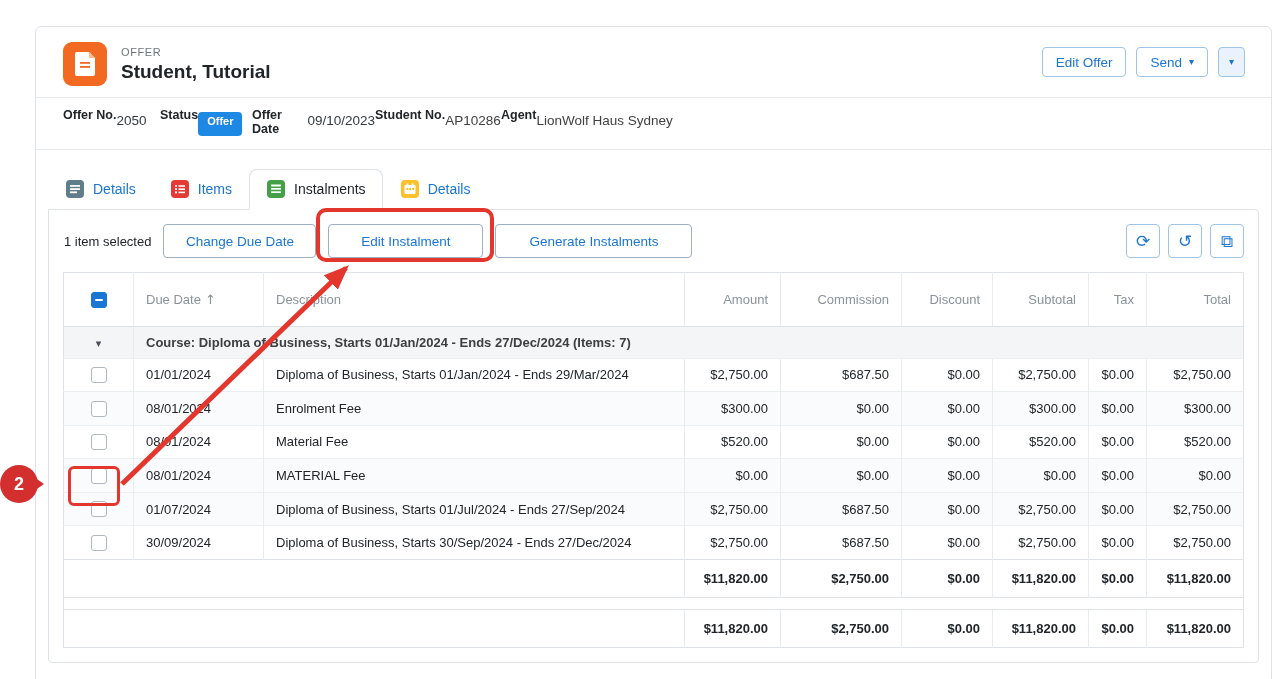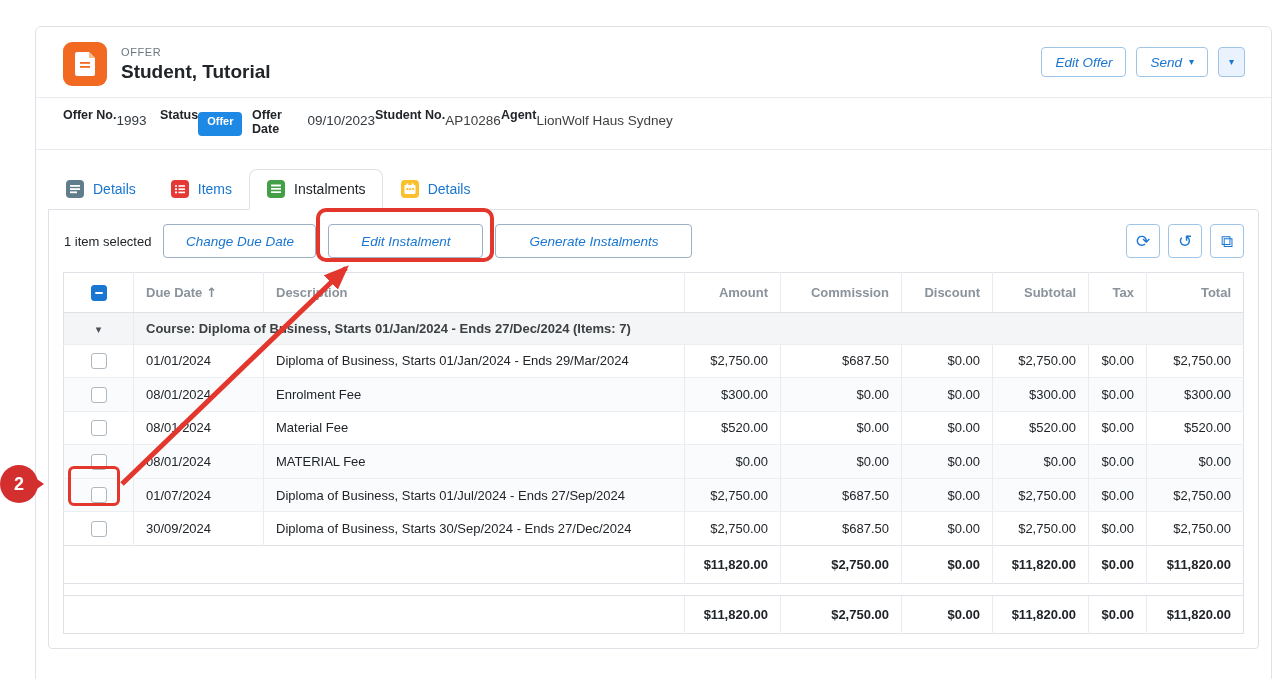--- a/index.html
+++ b/index.html
@@ -14,21 +14,21 @@
   
   .card-header { display:flex; justify-content:space-between; align-items:flex-start;
                  padding:15px 26px 11px 27px; border-bottom:1px solid #e9ecef; }
   .header-left { display:flex; align-items:center; gap:14px; }
   .offer-icon { width:44px; height:44px; flex:0 0 auto; }
   .type-label { font-size:11px; color:#6c757d; letter-spacing:.6px; }
   .page-title { font-size:19px; font-weight:700; color:#212529; margin-top:3px; }
   .header-actions { display:flex; gap:10px; margin-top:5px; }
   .btn { background:#fff; border:1px solid #9ec5e8; color:#1976d2; font-family:inherit;
          font-size:13.5px; border-radius:4px; padding:5px 13px; height:30px; cursor:pointer;
-         display:inline-flex; align-items:center; gap:7px;font-style:italic; }
+         display:inline-flex; align-items:center; gap:7px; }
   .btn .caret { font-size:10px; line-height:1; }
   .btn-caret-only { padding:5px 10px; background:#eaf3fd; }
 
   
   .info-bar { display:flex; padding:10px 26px 13px 27px; border-bottom:1px solid #e9ecef; }
   .info-field { display:flex; }
   .f-offerno { width:97px; } .f-status { width:92px; } .f-offerdate { width:123px; }
   .f-studentno { width:126px; } .f-agent { width:auto; }
   .info-label { font-weight:700; font-size:12.5px; color:#212529; }
   .info-value { margin-top:5px; font-size:13.5px; color:#343a40; }
@@ -52,21 +52,21 @@
   .w-cdd { min-width:153px; } .w-ei { min-width:155px; } .w-gi { min-width:197px; }
   .toolbar-right { margin-left:auto; display:flex; gap:8px; }
   .icon-btn { width:34px; height:34px; border:1px solid #9ec5e8; border-radius:4px; background:#fff;
               color:#1976d2; font-size:17px; line-height:1; cursor:pointer; display:flex;
               align-items:center; justify-content:center; font-family:"DejaVu Sans", sans-serif; }
 
   
   .table-wrap { margin:0 14px; }
   table { width:100%; border-collapse:collapse; font-size:13px; color:#212529;
           border:1px solid #dee2e6; table-layout:fixed; }
-  th { font-weight:700; color:#8a939b; text-align:left; padding:11px 12px;
+  th { font-weight:400; color:#8a939b; text-align:left; padding:18px 12px;
        border-bottom:1px solid #dee2e6; }
   th.num, td.num { text-align:right; }
   td { padding:8px 12px; border-top:1px solid #eceff1; overflow:hidden; white-space:nowrap; }
   th + th, td + td { border-left:1px solid #e9ecef; }
   .sort-arrow { color:#868e96; font-size:13px; margin-left:4px; font-family:"DejaVu Sans", sans-serif; }
   .cb-cell { text-align:center; }
   .cb { width:16px; height:16px; border:1px solid #b0b8bf; border-radius:3px; background:#fff;
         display:inline-block; position:relative; vertical-align:middle; cursor:pointer; }
   .cb.indeterminate { background:#1976d2; border-color:#1976d2; }
   .cb.indeterminate::after { content:""; position:absolute; left:3px; right:3px; top:6px; height:2.5px;
@@ -122,21 +122,21 @@
         </button>
         <button class="btn btn-caret-only">
           <span class="caret">▾</span>
         </button>
       </div>
     </div>
 
     <div class="info-bar">
       <div class="info-field f-offerno">
         <span class="info-label">Offer No.</span>
-        <span class="info-value">1993</span>
+        <span class="info-value">2050</span>
       </div>
       <div class="info-field f-status">
         <span class="info-label">Status</span>
         <span class="badge">Offer</span>
       </div>
       <div class="info-field f-offerdate">
         <span class="info-label">Offer Date</span>
         <span class="info-value">09/10/2023</span>
       </div>
       <div class="info-field f-studentno">

